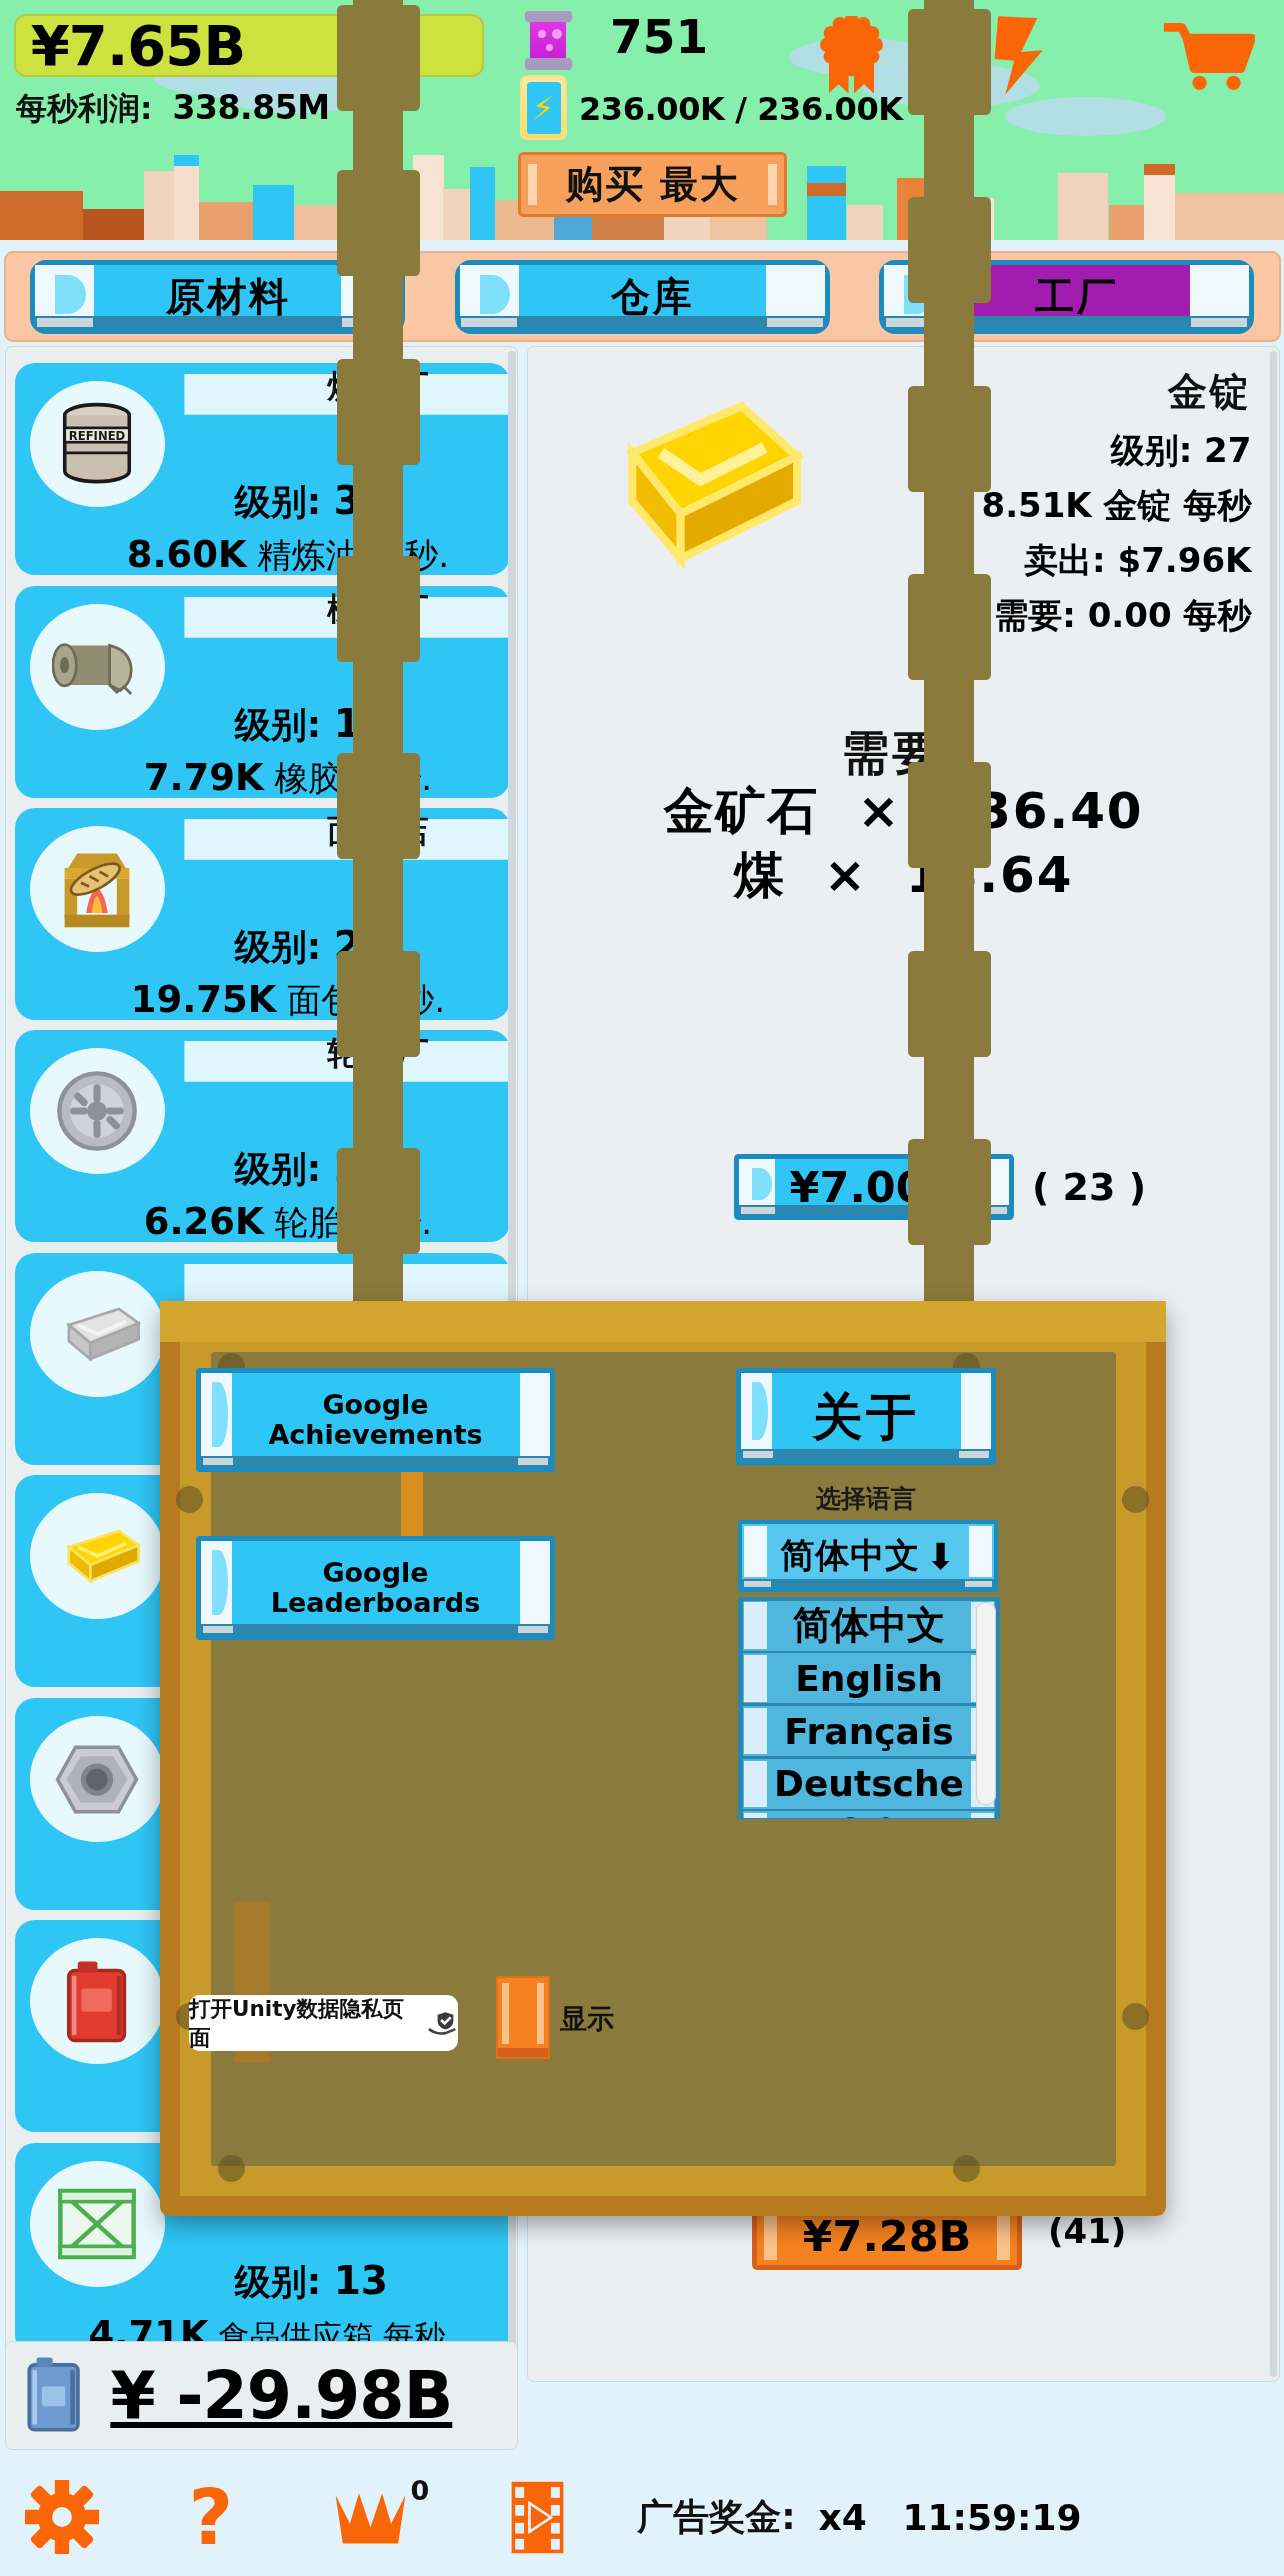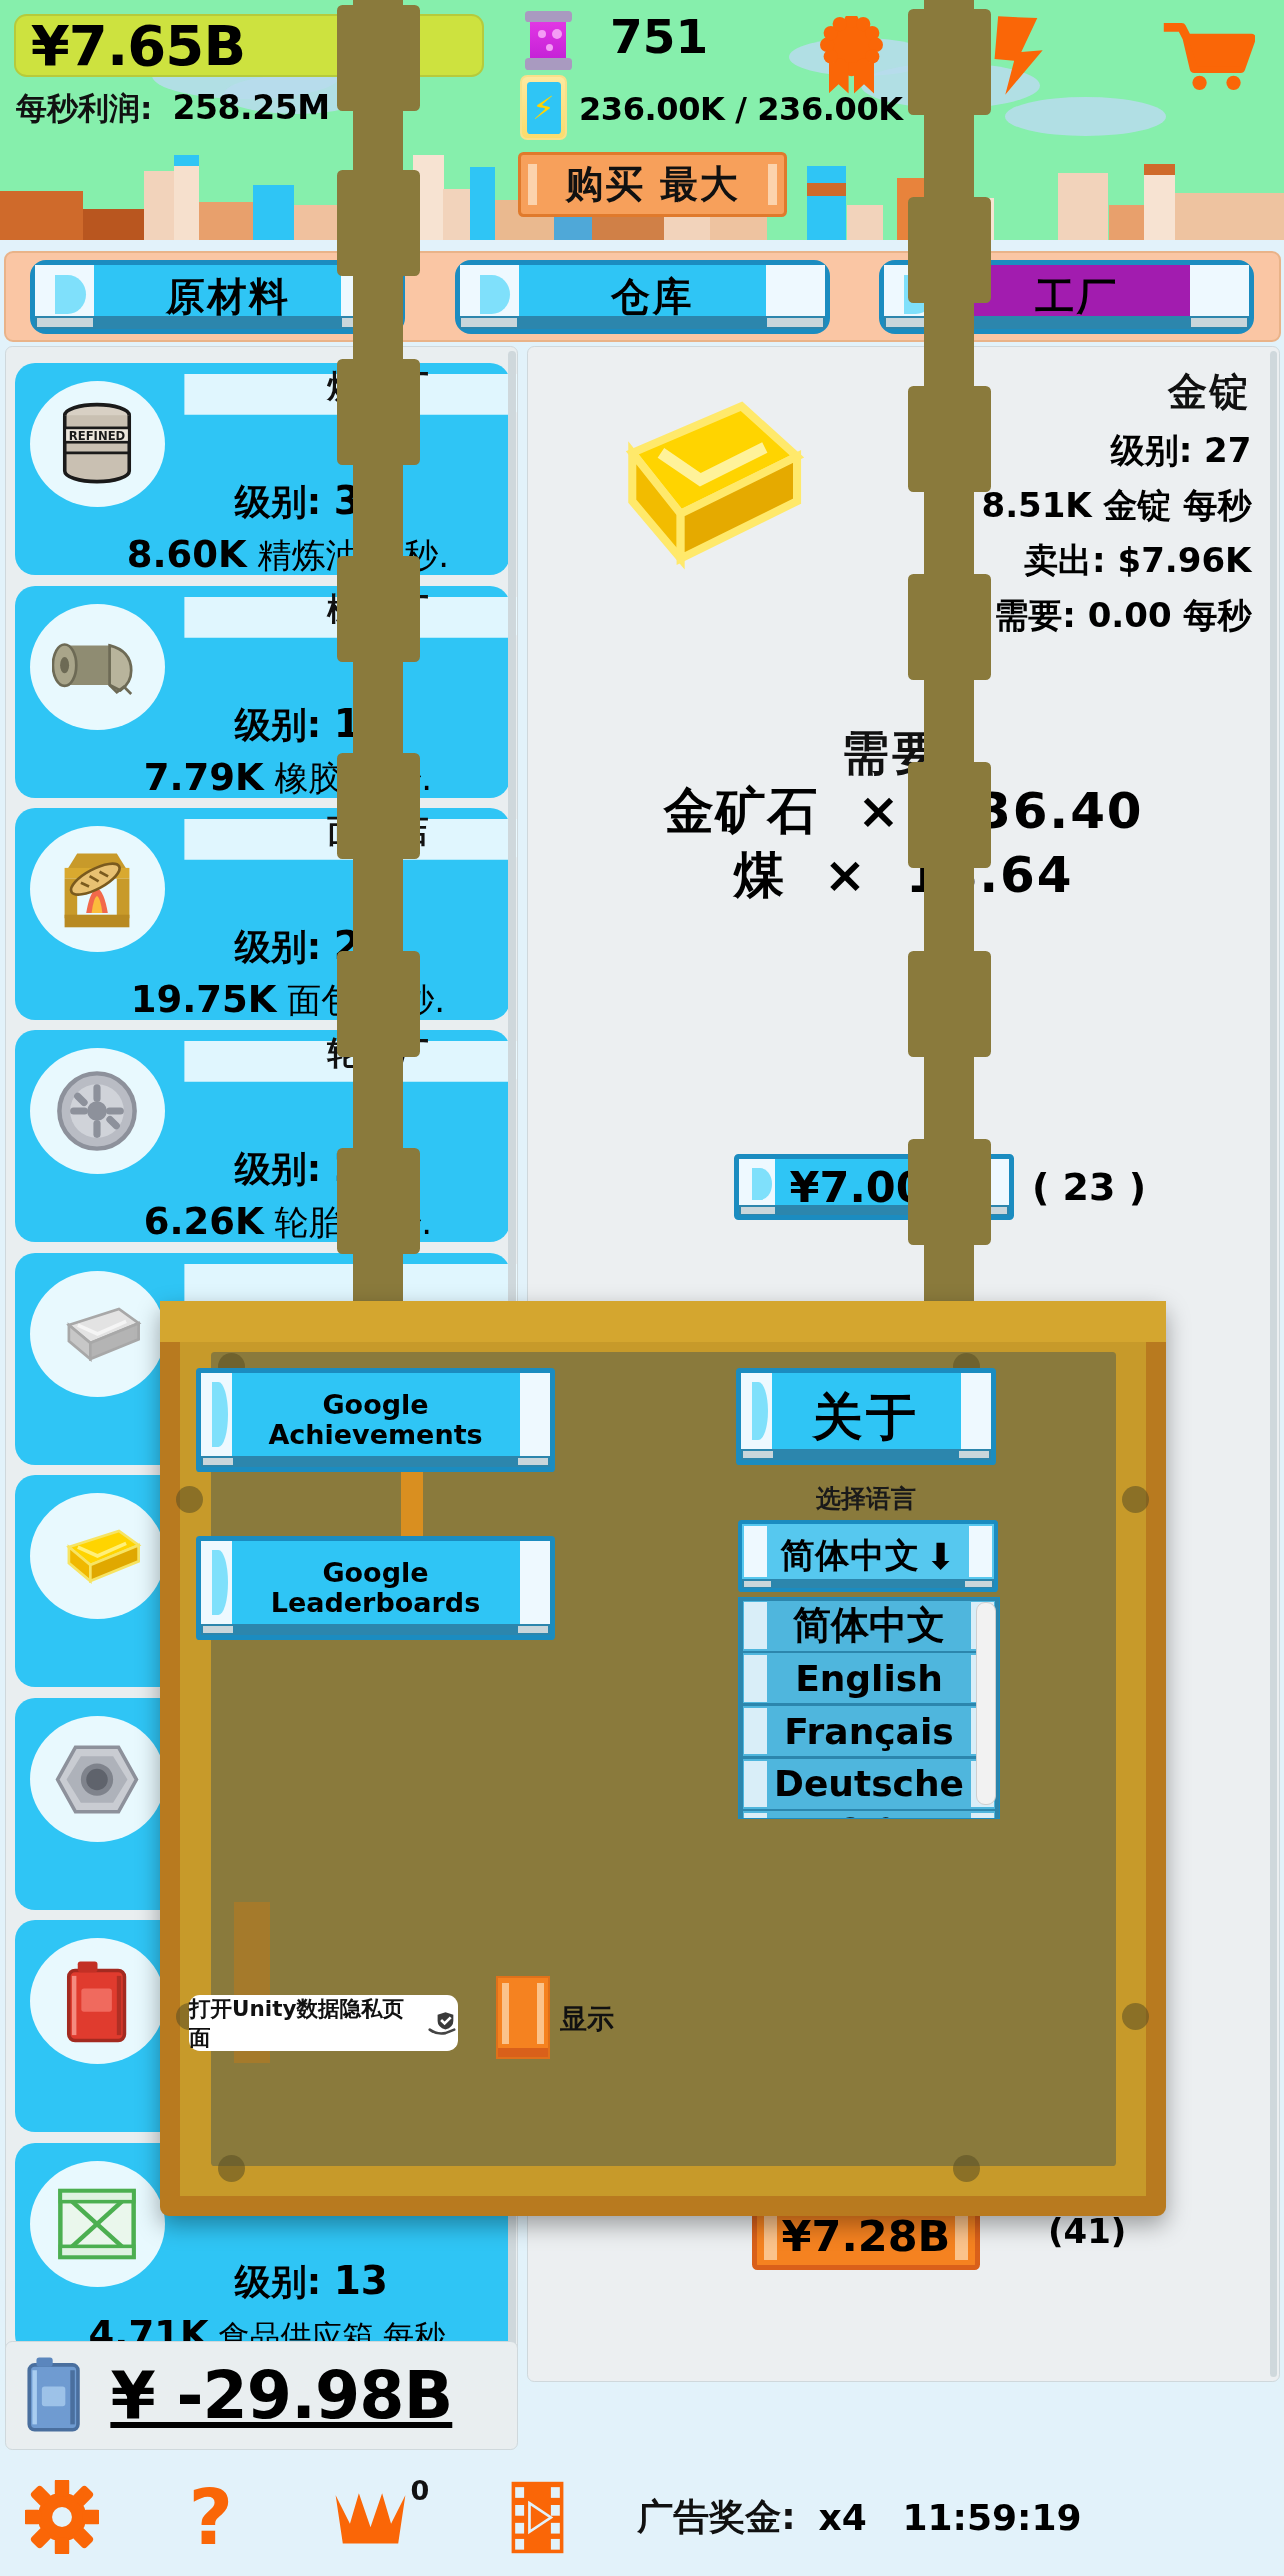--- a/index.html
+++ b/index.html
@@ -242,21 +242,21 @@
   .price-count {
     position:absolute; left:504px; top:818px; font-size:38px; font-weight:900; color:#000;
   }
 
   .lvl125 {
     position:absolute; left:0; right:0; top:1794px; text-align:center;
     font-size:39px; font-weight:600; color:#000;
   }
   .lvl125 b { font-weight:900; font-size:43px; }
   .orange-btn {
-    position:absolute; left:224px; top:1855px; width:228px; height:68px;
+    position:absolute; left:224px; top:1855px; width:270px; height:68px;
     background:#f58220; border:5.4px solid #d9601a; border-radius:5.4px;
     display:flex; align-items:center; justify-content:center;
   }
   .orange-btn .p { font-size:43px; font-weight:900; color:#000; z-index:2; }
   .orange-brk { position:absolute; top:5.4px; bottom:5.4px; width:12.6px; background:#fbc38b; }
   .count41 {
     position:absolute; left:520px; top:1864px; font-size:34px; font-weight:900; color:#000;
   }
 
   
@@ -431,21 +431,21 @@
       <div class="bldg" style="left:1144px;width:30.5px;  height:10.8px; background:#cf6a2b; bottom:66px;"></div>
       <div class="bldg" style="left:1175px;width:109px; height:48px; background:#eec3a0;"></div>
     </div>
 
     <div class="money-bar">
       <span class="amt">¥7.65B</span>
     </div>
 
     <div class="profit-row">
       <span class="profit-label">每秒利润:</span>
-      <span class="profit-val">258.25M</span>
+      <span class="profit-val">338.85M</span>
     </div>
 
     <div class="gem-icon">
       <div class="gem-body"></div>
       <div class="gem-cap-t"></div>
       <div class="gem-cap-b"></div>
       <div class="gem-dot" style="left:12.6px; top:23px; width:8px; height:8px;"></div>
       <div class="gem-dot" style="left:27px; top:21.5px; width:10px; height:10px;"></div>
       <div class="gem-dot" style="left:20.6px; top:37px; width:7.2px; height:7.2px;"></div>
     </div>

